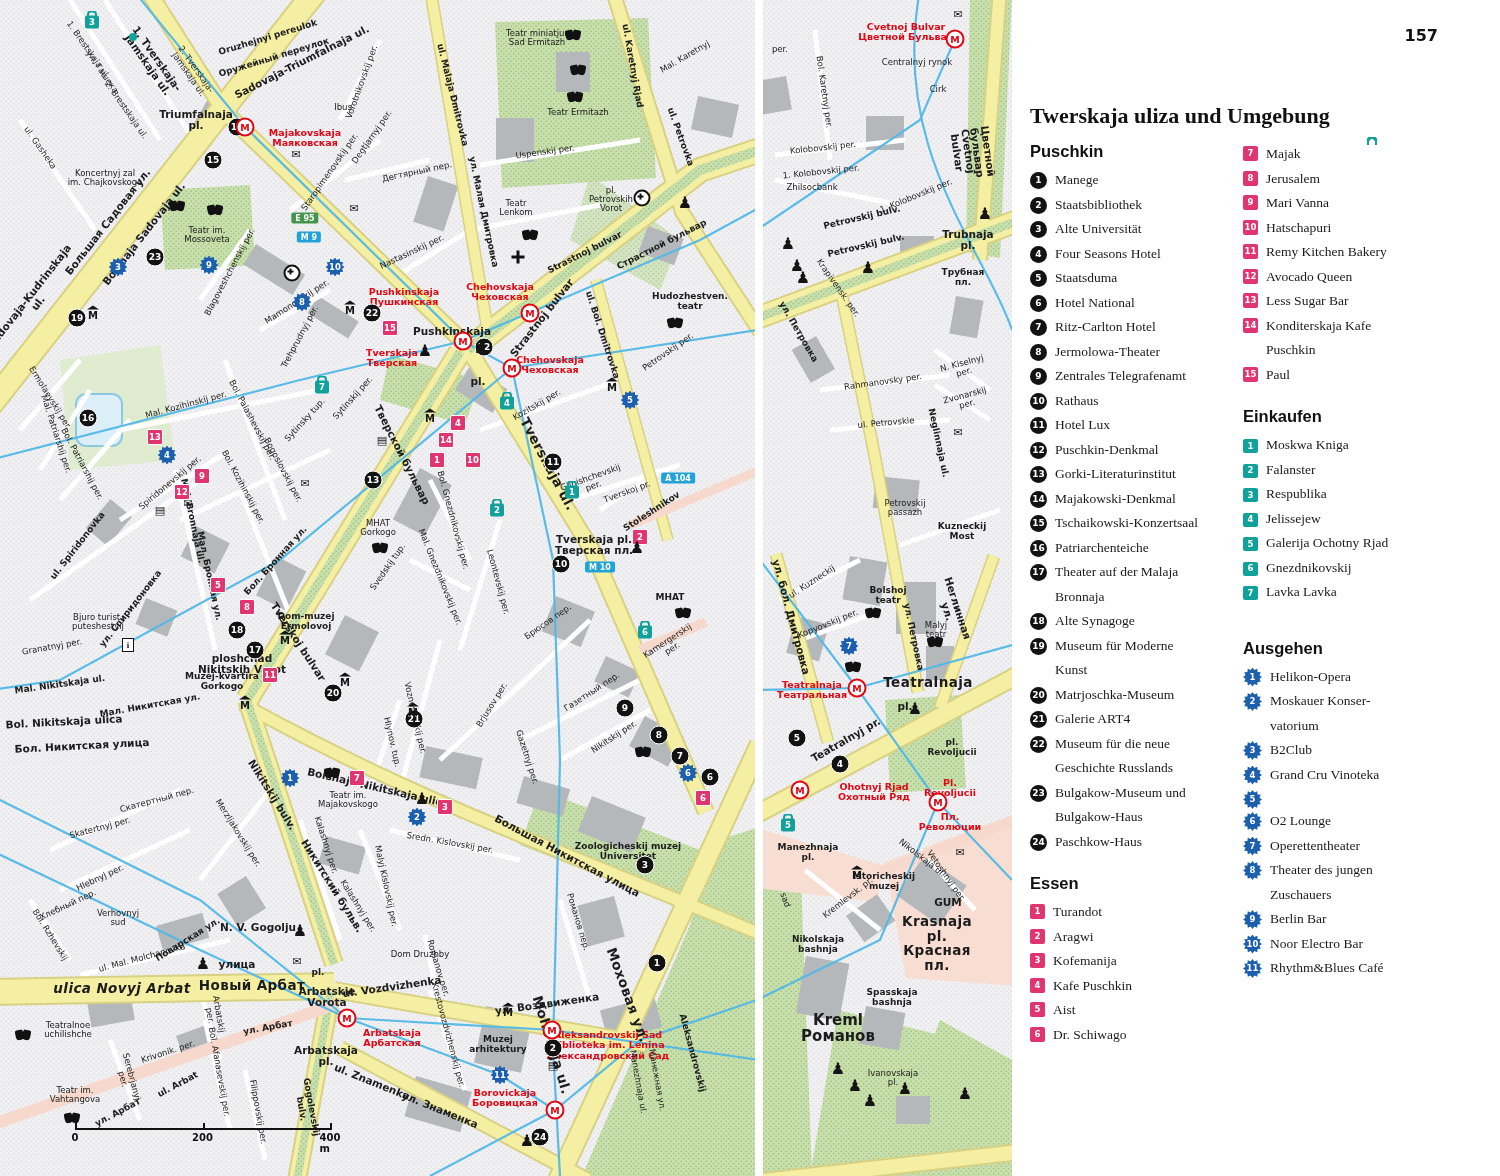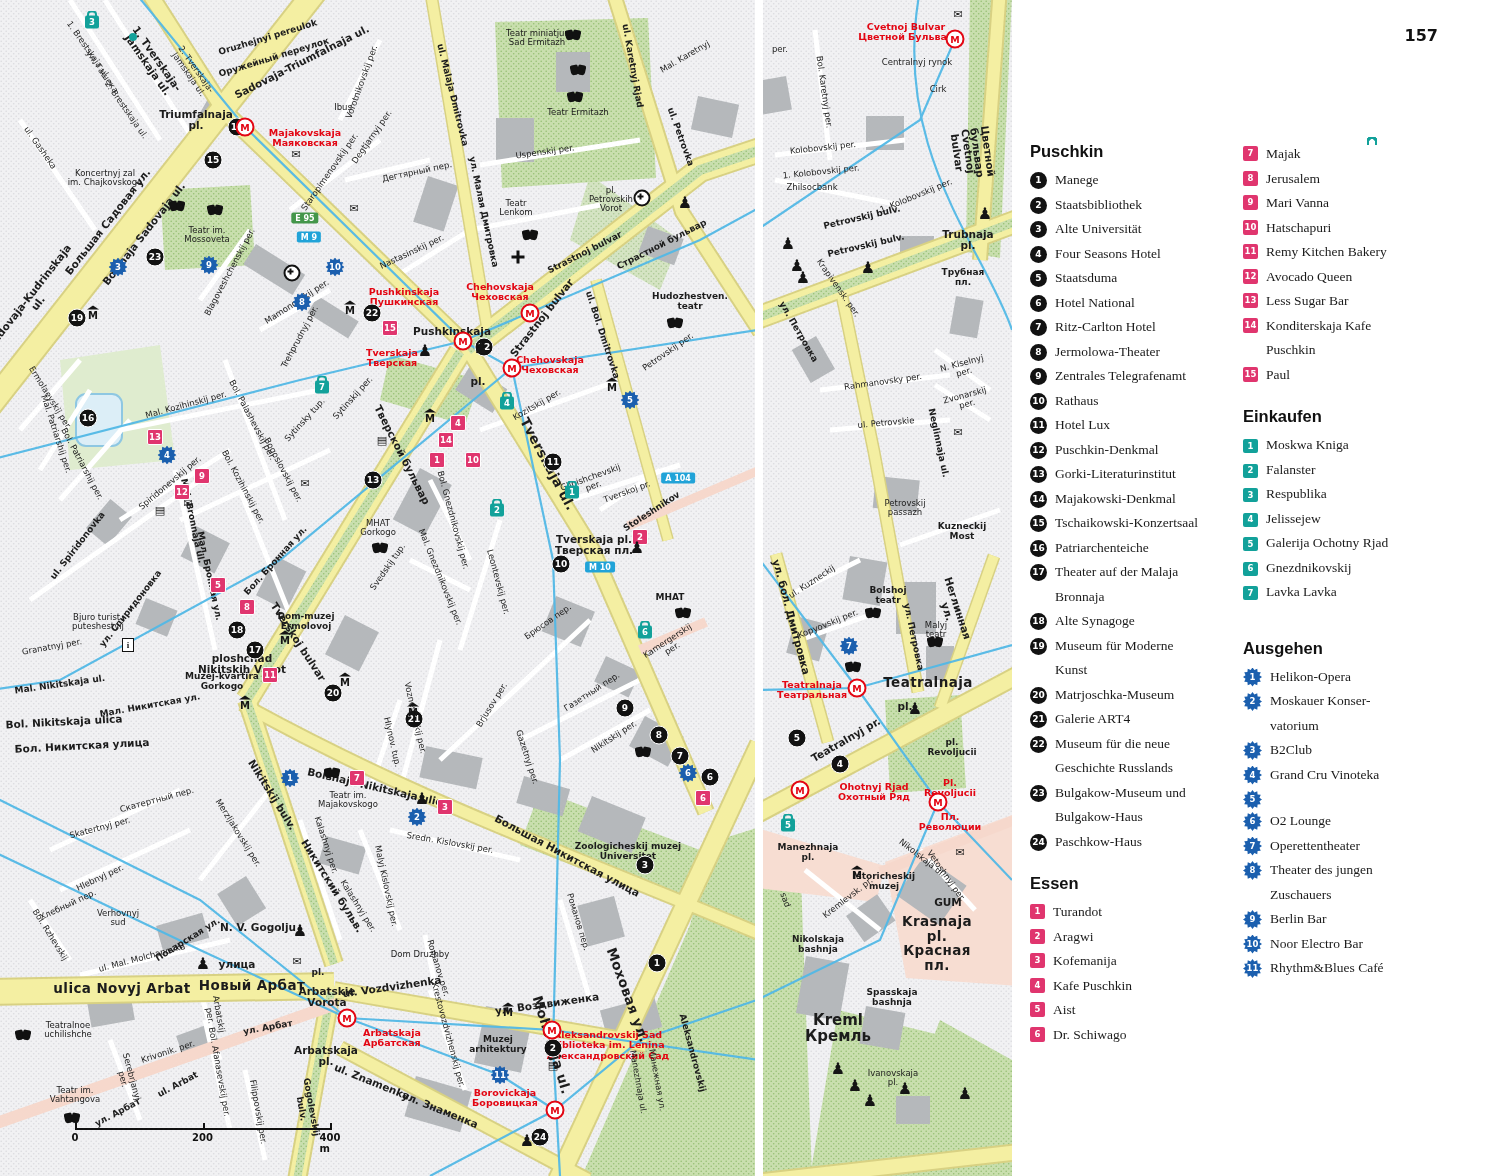--- a/index.html
+++ b/index.html
@@ -371,21 +371,21 @@
       <span class="lbl st" style="left: 100px; top: 828px; transform: translate(-50%, -50%) rotate(-15deg);">Skatertnyj per.</span>
       <span class="lbl st" style="left: 157px; top: 800px; transform: translate(-50%, -50%) rotate(-15deg);">Скатертный пер.</span>
       <span class="lbl st" style="left: 100px; top: 878px; transform: translate(-50%, -50%) rotate(-25deg);">Hlebnyj per.</span>
       <span class="lbl st" style="left: 68px; top: 905px; transform: translate(-50%, -50%) rotate(-25deg);">Хлебный пер.</span>
       <span class="lbl stb" style="left: 188px; top: 940px; transform: translate(-50%, -50%) rotate(-32deg);">Поварская ул.</span>
       <span class="lbl pl" style="left: 118px; top: 918px; transform: translate(-50%, -50%) rotate(0deg);">Verhovnyj
 sud</span>
       <span class="lbl st" style="left: 142px; top: 958px; transform: translate(-50%, -50%) rotate(-15deg);">ul. Mal. Molchanovka</span>
       <span class="lbl st" style="left: 50px; top: 935px; transform: translate(-50%, -50%) rotate(58deg);">Bol. Rzhevskij</span>
       <span class="lbl poib" style="left: 237px; top: 965px; transform: translate(-50%, -50%) rotate(0deg);">улица</span>
-      <span class="lbl big2" style="left: 122px; top: 988px; transform: translate(-50%, -50%) rotate(0deg);">ulica Novyj Arbat</span>
+      <span class="lbl big2" style="left: 122px; top: 988px; transform: translate(-50%, -50%) rotate(0deg); font-style: italic;">ulica Novyj Arbat</span>
       <span class="lbl big2" style="left: 252px; top: 985px; transform: translate(-50%, -50%) rotate(0deg);">Новый Арбат</span>
       <span class="lbl poi" style="left: 318px; top: 973px; transform: translate(-50%, -50%) rotate(0deg);">pl.</span>
       <span class="lbl poib" style="left: 327px; top: 997px; transform: translate(-50%, -50%) rotate(0deg);">Arbatskie
 Vorota</span>
       <span class="lbl big" style="left: 392px; top: 987px; transform: translate(-50%, -50%) rotate(-8deg);">ul. Vozdvizhenka</span>
       <span class="lbl big" style="left: 547px; top: 1004px; transform: translate(-50%, -50%) rotate(-8deg);">ул. Воздвиженка</span>
       <span class="lbl pl" style="left: 68px; top: 1030px; transform: translate(-50%, -50%) rotate(0deg);">Teatralnoe
 uchilishche</span>
       <span class="lbl pl" style="left: 75px; top: 1095px; transform: translate(-50%, -50%) rotate(0deg);">Teatr im.
 Vahtangova</span>
@@ -504,21 +504,21 @@
       <span class="lbl poib" style="left: 948px; top: 903px; transform: translate(-50%, -50%) rotate(0deg);">GUM</span>
       <span class="lbl st" style="left: 785px; top: 900px; transform: translate(-50%, -50%) rotate(70deg);">sad</span>
       <span class="lbl st" style="left: 848px; top: 898px; transform: translate(-50%, -50%) rotate(-38deg);">Kremlevsk. pr.</span>
       <span class="lbl poi" style="left: 818px; top: 945px; transform: translate(-50%, -50%) rotate(0deg);">Nikolskaja
 bashnja</span>
       <span class="lbl big2" style="left: 937px; top: 943px; transform: translate(-50%, -50%) rotate(0deg);">Krasnaja pl.
 Красная пл.</span>
       <span class="lbl poi" style="left: 892px; top: 998px; transform: translate(-50%, -50%) rotate(0deg);">Spasskaja
 bashnja</span>
       <span class="lbl big3" style="left: 838px; top: 1028px; transform: translate(-50%, -50%) rotate(0deg);">Kreml
-Кремль</span>
+Романов</span>
       <span class="lbl pl" style="left: 893px; top: 1078px; transform: translate(-50%, -50%) rotate(0deg);">Ivanovskaja
 pl.</span>
       <span class="mk mk-sight" style="left: 237px; top: 127px;">14</span>
       <span class="mk mk-sight" style="left: 213px; top: 160px;">15</span>
       <span class="mk mk-sight" style="left: 155px; top: 257px;">23</span>
       <span class="mk mk-sight" style="left: 372px; top: 313px;">22</span>
       <span class="mk mk-sight" style="left: 77px; top: 318px;">19</span>
       <span class="mk mk-sight" style="left: 88px; top: 418px;">16</span>
       <span class="mk mk-sight" style="left: 484px; top: 347px;">12</span>
       <span class="mk mk-sight" style="left: 373px; top: 480px;">13</span>
@@ -661,20 +661,21 @@
         <div class="sl" style="left: 50%;">200</div>
         <div class="sl" style="left: 100%;">400 m</div>
       </div>
     </div>
 
   <div class="panel-hit" style="left:0;width:755px"></div>
   <div class="panel-hit" style="left:763px;width:249px"></div>
 
   <aside id="legend">
     <div id="page-num">157</div>
+    <h1 id="legend-title">Twerskaja uliza und Umgebung</h1>
     <div id="col1" class="lcol">
         <div class="sec">
           <h3>Puschkin</h3>
           <div class="row">
             <span class="mk mk-sight">1</span>
             <span class="txt">Manege</span>
           </div>
           <div class="row">
             <span class="mk mk-sight">2</span>
             <span class="txt">Staatsbibliothek</span>

